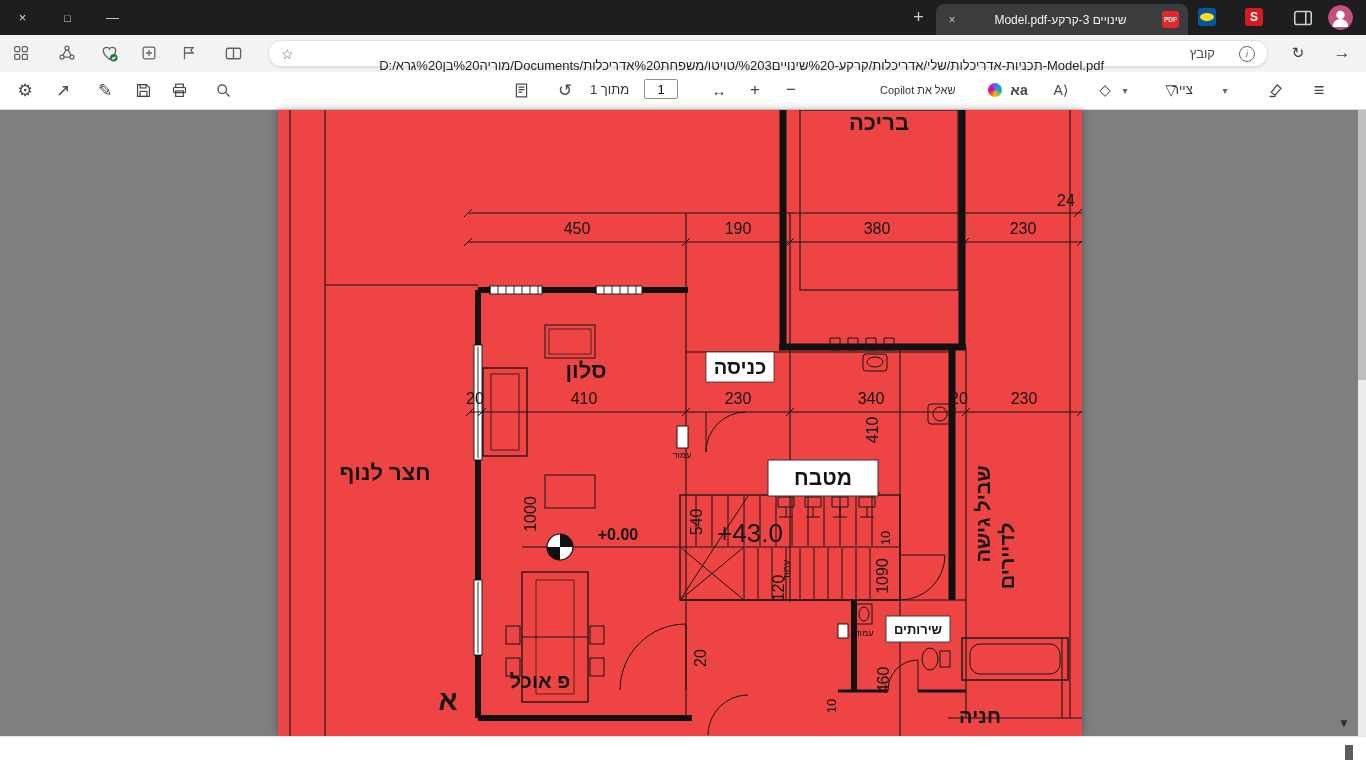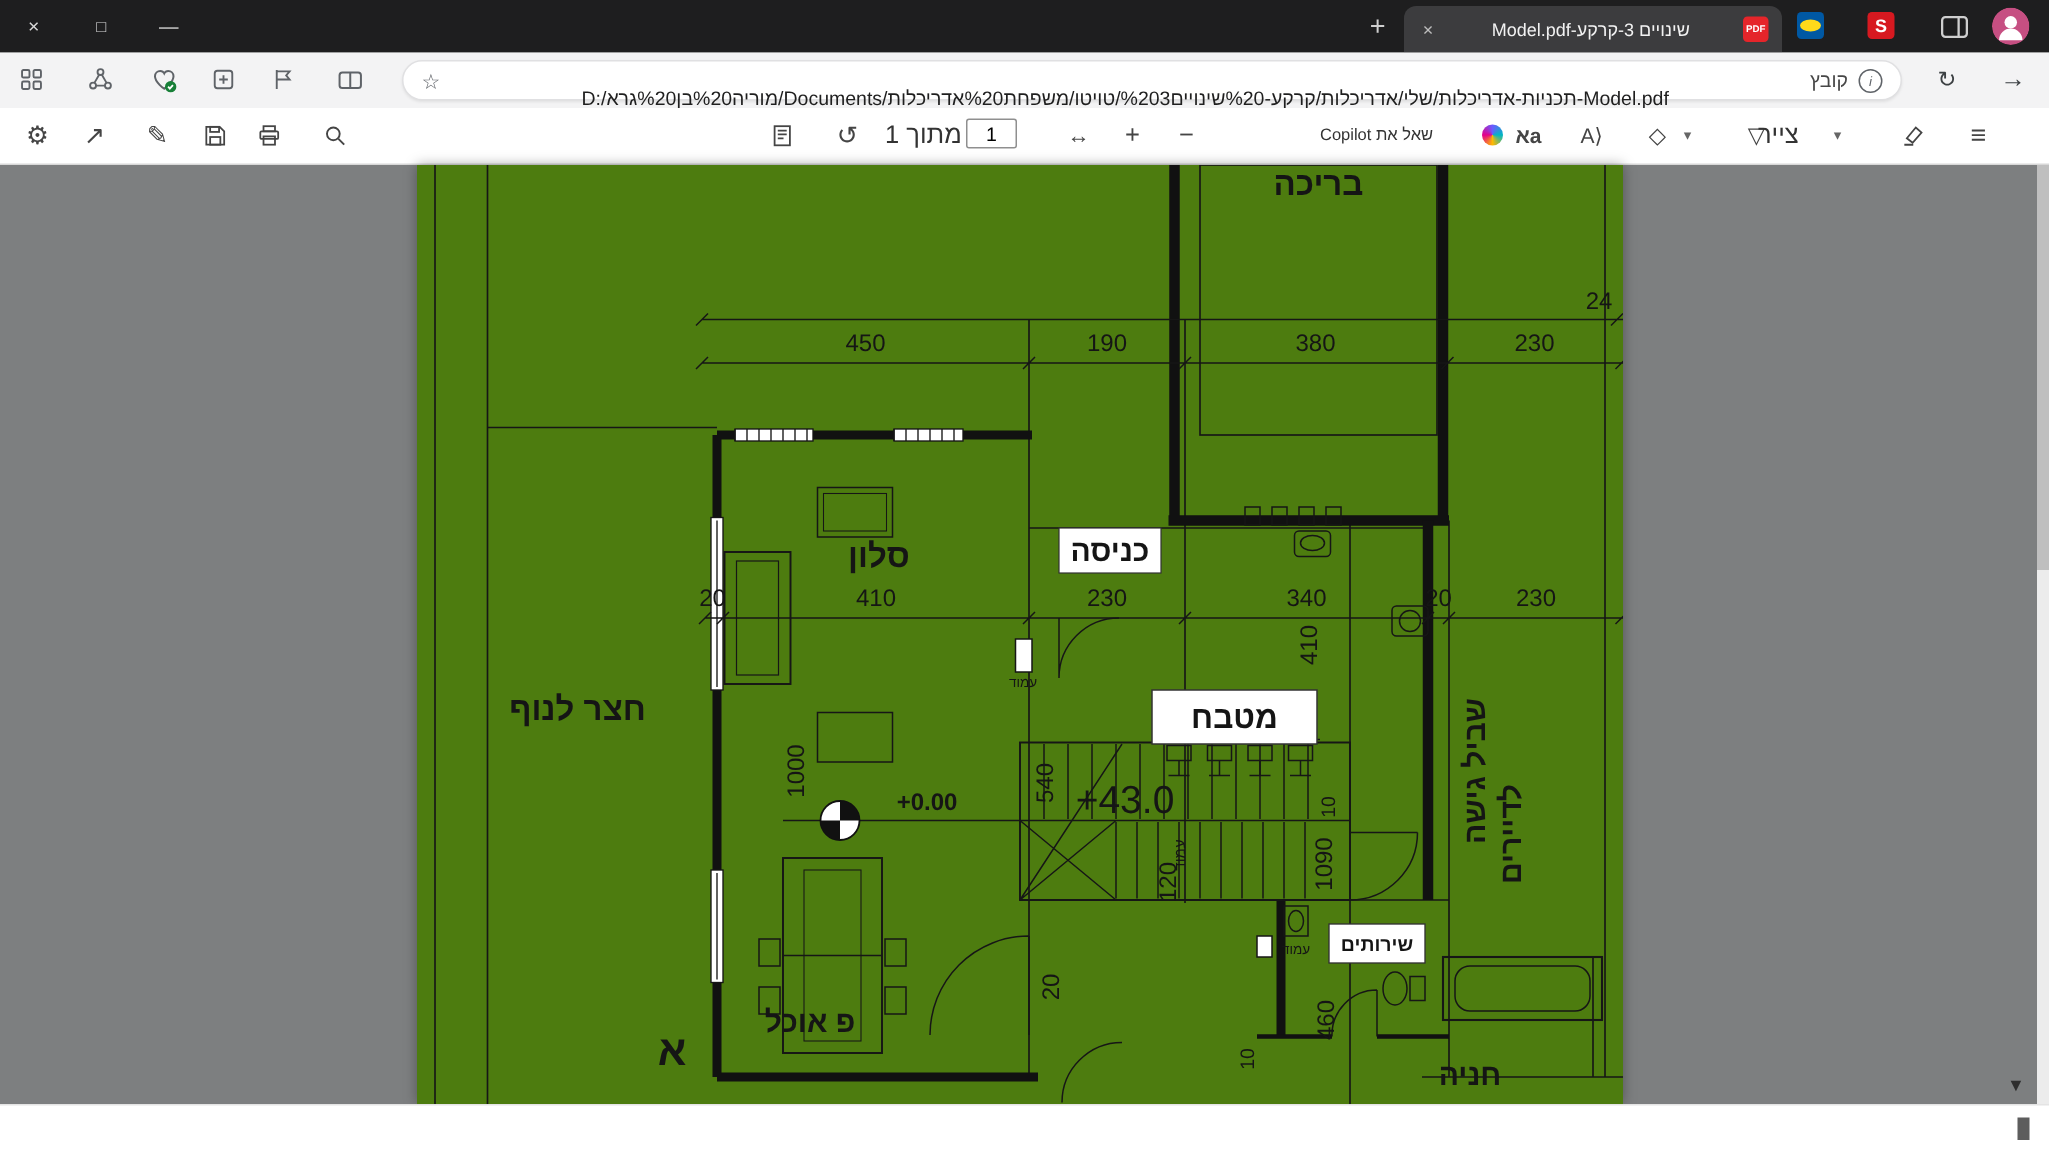--- a/index.html
+++ b/index.html
@@ -26,38 +26,38 @@
   .avatar{position:absolute;left:1328px;top:5px;width:25px;height:25px;border-radius:50%;overflow:hidden;}
   
   .navbar{position:relative;height:37px;background:#f3f3f4;}
   .nav-icon{position:absolute;top:7px;width:22px;height:22px;display:flex;align-items:center;justify-content:center;color:#5f6368;}
   .address-bar{position:absolute;left:268px;top:5px;width:1000px;height:27px;background:#fff;
     border:1px solid #e0e0e2;border-radius:14px;display:flex;align-items:center;box-sizing:border-box;
     box-shadow:0 1px 2px rgba(0,0,0,.08);}
   .star{margin-left:12px;font-size:14px;color:#5f6368;}
   .url{flex:1;text-align:center;font-size:13px;color:#1f1f1f;white-space:nowrap;overflow:hidden;
     text-overflow:ellipsis;direction:ltr;padding:0 8px;margin-top:24px;}
-  .chip{display:flex;align-items:center;gap:7px;margin-right:12px;color:#474747;font-size:13px;}
+  .chip{display:flex;align-items:center;gap:24px;margin-right:12px;color:#474747;font-size:13px;}
   .info-ic{width:14px;height:14px;border:1px solid #5f6368;border-radius:50%;font-size:9px;
     display:flex;align-items:center;justify-content:center;color:#5f6368;font-style:italic;}
   .nav-right{position:absolute;top:6px;width:24px;height:24px;display:flex;align-items:center;
     justify-content:center;color:#3c4043;}
   
   .pdfbar{position:relative;height:37px;background:#fff;border-bottom:1px solid #d8d8d8;}
   .pbtn{position:absolute;top:3px;width:30px;height:30px;display:flex;align-items:center;
     justify-content:center;color:#454545;font-size:17px;}
-  .plabel{position:absolute;top:0;height:36px;line-height:36px;font-size:17px;color:#333;}
+  .plabel{position:absolute;top:0;height:36px;line-height:36px;font-size:13px;color:#333;}
   .page-input{position:absolute;left:644px;top:7px;width:34px;height:20px;border:1px solid #8f8f8f;
     border-radius:2px;text-align:center;font-size:13px;font-family:"Liberation Sans",sans-serif;box-sizing:border-box;}
   .chev{font-size:10px;color:#666;width:14px;}
   .copilot-ic{position:absolute;left:988px;top:11px;width:14px;height:14px;border-radius:50%;
     background:conic-gradient(#6a5cff,#00b7c3,#ffb900,#e3008c,#6a5cff);}
   
   .content{position:relative;height:626px;background:#7d7f80;}
-  .page{position:absolute;left:278px;top:0;width:804px;height:626px;background:#4d7c0f;
+  .page{position:absolute;left:278px;top:0;width:804px;height:626px;background:#ef4444;
     box-shadow:0 0 8px rgba(0,0,0,.35);overflow:hidden;}
   .page svg{display:block;font-family:"Liberation Sans",sans-serif;}
   .scroll-down{position:absolute;left:1338px;top:606px;color:#2e2e2e;font-size:12px;}
   .vscroll{position:absolute;right:0;top:0;width:8px;height:626px;background:#ececec;}
   .vthumb{position:absolute;top:0;left:0;width:8px;height:270px;background:#bfbfbf;}
   
   .bottombar{position:relative;height:33px;background:#fff;border-top:1px solid #e4e4e4;}
   .gripper{position:absolute;right:13px;top:8px;width:8px;height:15px;background:#5d5d5d;}
   text{fill:#151515;}
 </style>

